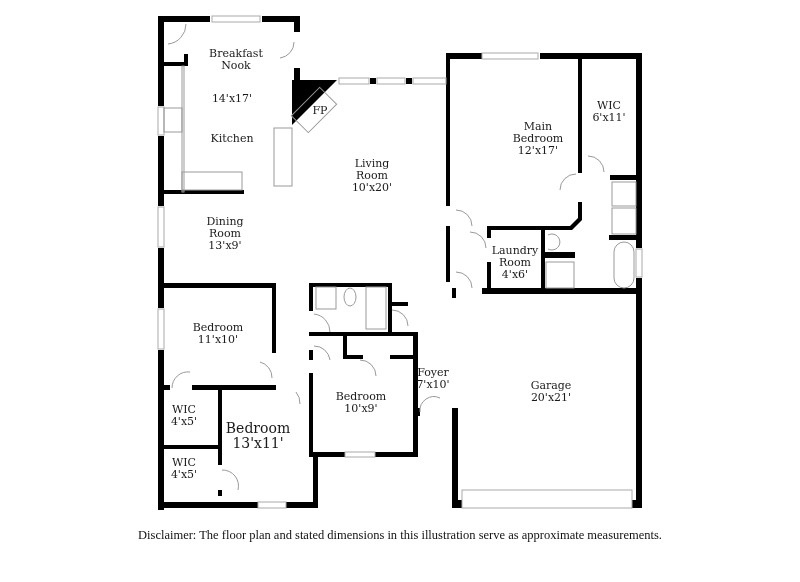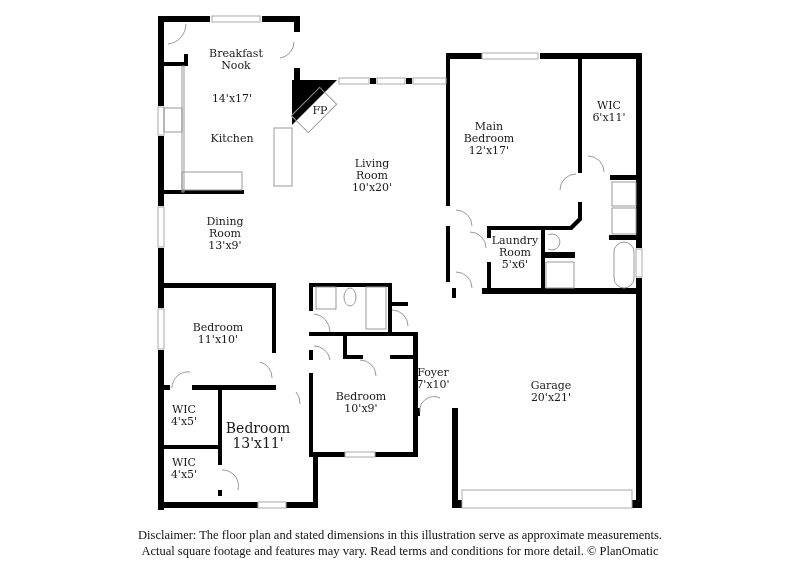--- a/index.html
+++ b/index.html
@@ -147,33 +147,33 @@
 <div class="lbl" style="left:372px;top:176px">
   <div>Living</div>
   <div>Room</div>
   <div>10'x20'</div>
 </div>
 <div class="lbl" style="left:225px;top:234px">
   <div>Dining</div>
   <div>Room</div>
   <div>13'x9'</div>
 </div>
-<div class="lbl" style="left:489px;top:139px">
+<div class="lbl" style="left:538px;top:139px">
   <div>Main</div>
   <div>Bedroom</div>
   <div>12'x17'</div>
 </div>
 <div class="lbl" style="left:609px;top:112px">
   <div>WIC</div>
   <div>6'x11'</div>
 </div>
-<div class="lbl" style="left:515px;top:253px">
+<div class="lbl" style="left:515px;top:263px">
   <div>Laundry</div>
   <div>Room</div>
-  <div>5'x6'</div>
+  <div>4'x6'</div>
 </div>
 <div class="lbl" style="left:218px;top:334px">
   <div>Bedroom</div>
   <div>11'x10'</div>
 </div>
 <div class="lbl big" style="left:258px;top:436px">
   <div>Bedroom</div>
   <div>13'x11'</div>
 </div>
 <div class="lbl" style="left:361px;top:403px">
@@ -192,14 +192,13 @@
   <div>Foyer</div>
   <div>7'x10'</div>
 </div>
 <div class="lbl" style="left:551px;top:392px">
   <div>Garage</div>
   <div>20'x21'</div>
 </div>
 
 <div class="disclaimer">
   <div>Disclaimer: The floor plan and stated dimensions in this illustration serve as approximate measurements.</div>
-  <div>Actual square footage and features may vary. Read terms and conditions for more detail. © PlanOmatic</div>
 </div>
 
 </body></html>

